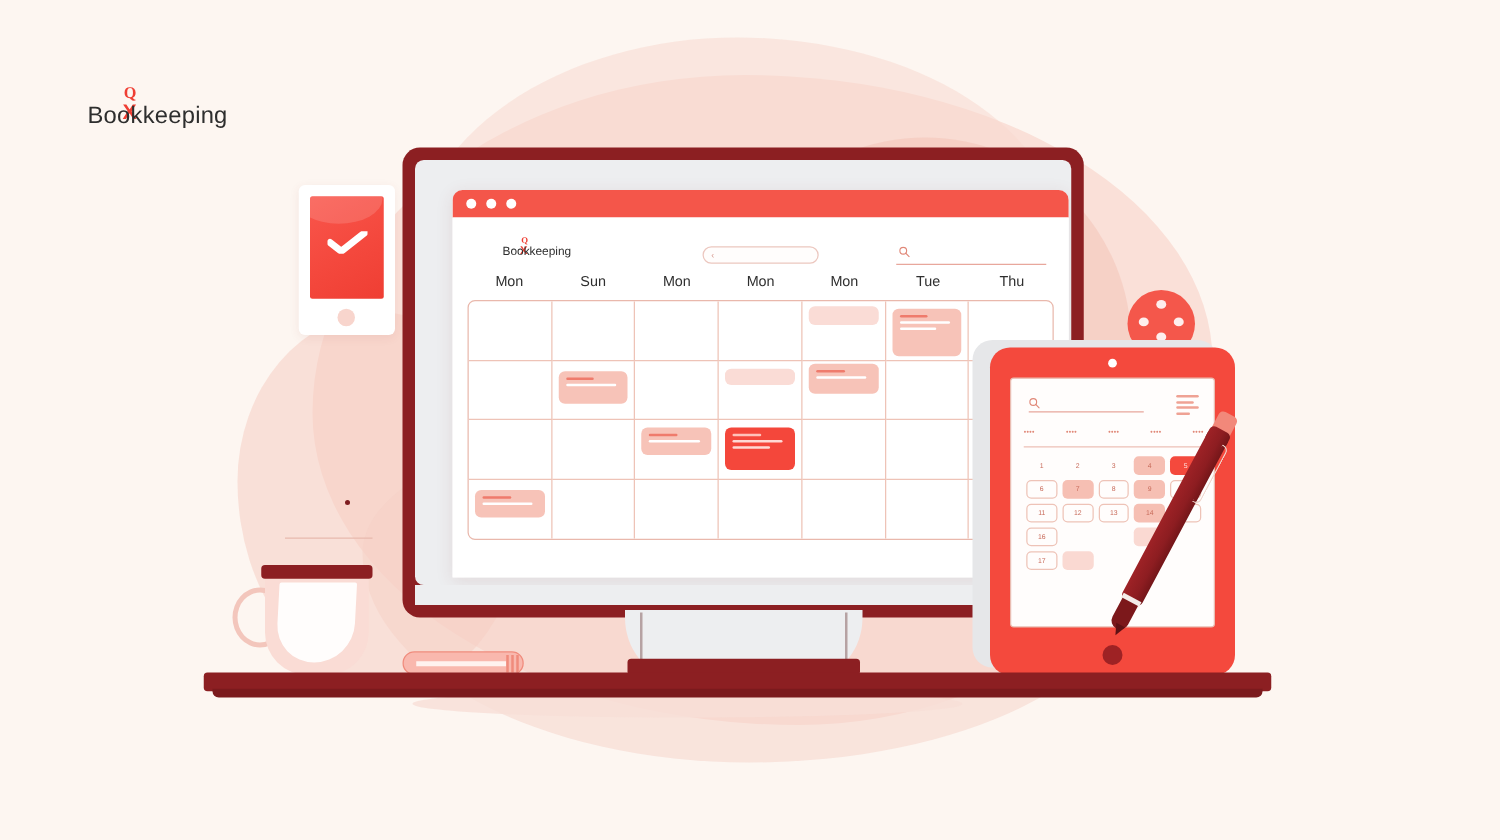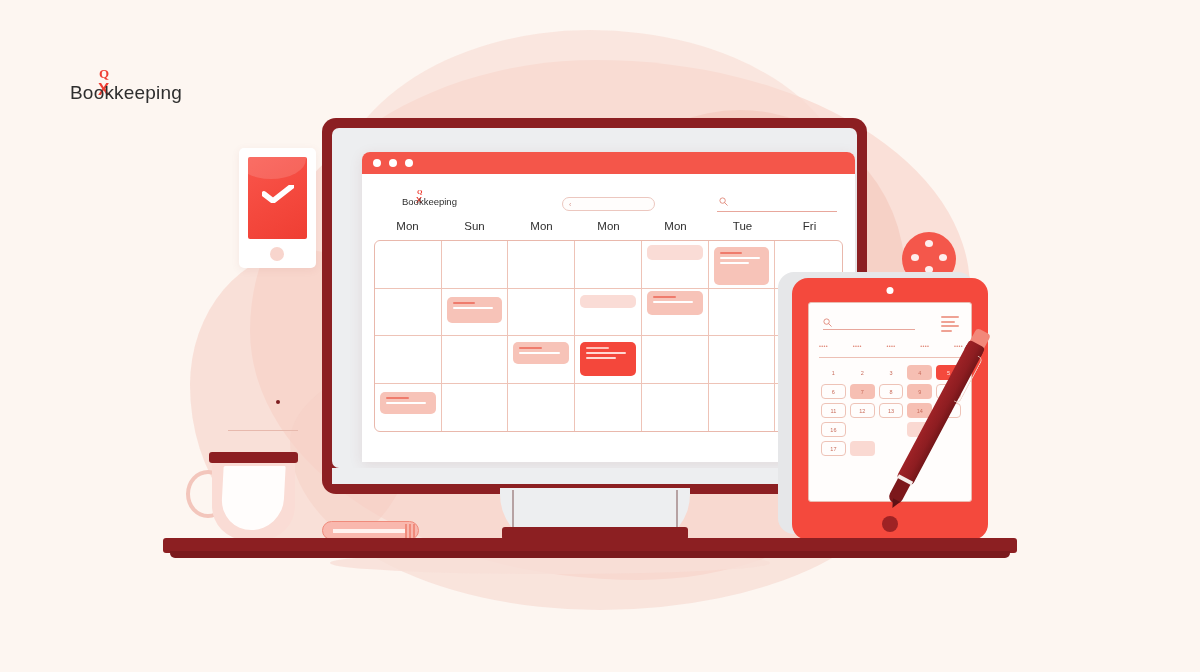--- a/index.html
+++ b/index.html
@@ -674,21 +674,21 @@
             </svg>
           </div>
 
           <div id="weekday-row">
             <div class="wd">Mon</div>
             <div class="wd">Sun</div>
             <div class="wd">Mon</div>
             <div class="wd">Mon</div>
             <div class="wd">Mon</div>
             <div class="wd">Tue</div>
-            <div class="wd">Fri</div>
+            <div class="wd">Thu</div>
           </div>
 
           <div id="calendar-grid">
               <div class="cal-cell"></div>
               <div class="cal-cell"></div>
               <div class="cal-cell"></div>
               <div class="cal-cell"></div>
               <div class="cal-cell">
                 <div class="event tone-pale" style="top: 4px; height: 15px;"></div>
               </div>

